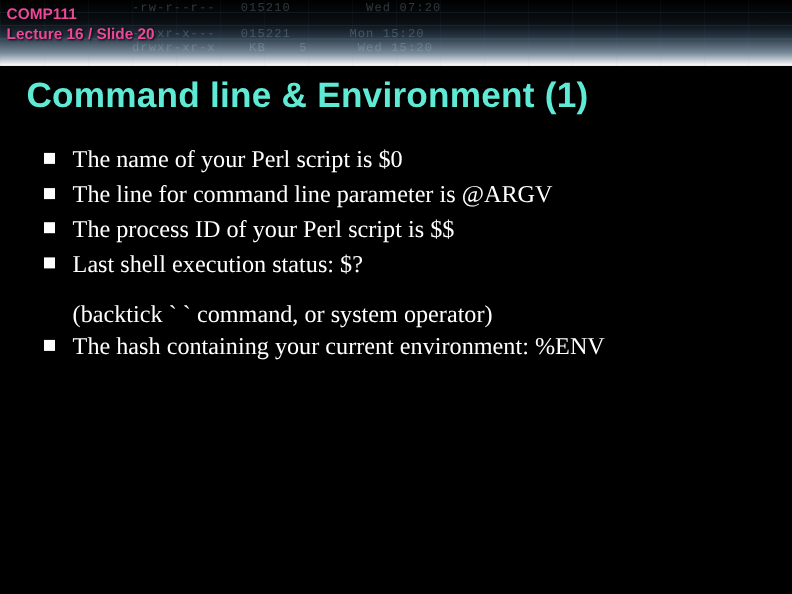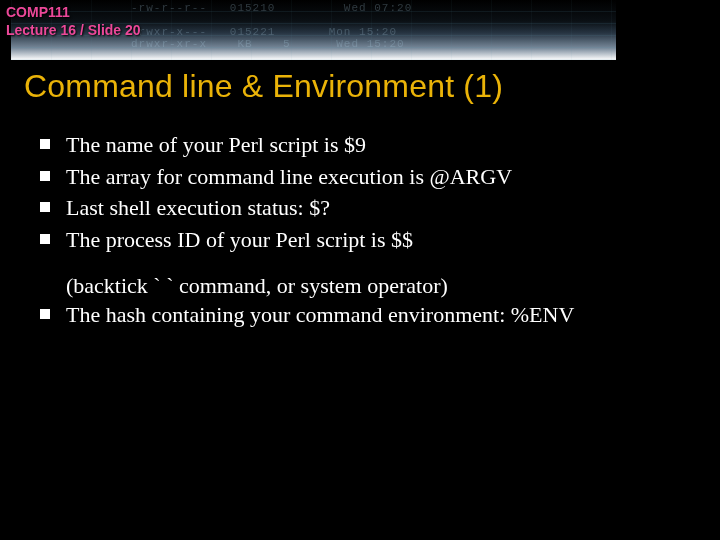--- a/index.html
+++ b/index.html
@@ -14,22 +14,22 @@
   .slide {
     position: relative;
     width: 720px;
     height: 540px;
     background: #000000;
     color: #000;
   }
   
   .banner {
     position: absolute;
-    top: 0; left: 11px;
-    width: 605px;
+    top: 0; left: 0;
+    width: 720px;
     height: 60px;
     background:
       linear-gradient(to bottom,
         rgba(0,0,0,0.55) 0%,
         rgba(30,45,58,0.35) 35%,
         rgba(70,95,120,0.55) 55%,
         rgba(140,160,180,0.85) 80%,
         #ffffff 100%);
     overflow: hidden;
   }
@@ -67,22 +67,22 @@
     font-size: 14px;
     line-height: 1.25;
     text-shadow: 1px 1px 2px #000;
     z-index: 5;
   }
   
   .title {
     position: absolute;
     top: 68px;
     left: 24px;
-    color: #eab308;
-    font-weight: normal;
+    color: #5eead4;
+    font-weight: bold;
     font-size: 32px;
     letter-spacing: 0.2px;
   }
   
   .body {
     position: absolute;
     top: 130px;
     left: 40px;
     width: 640px;
     color: #ffffff;
@@ -124,38 +124,38 @@
     <div>COMP111</div>
     <div>Lecture 16 / Slide 20</div>
   </div>
 
   <div class="title">Command line &amp; Environment (1)</div>
 
   <div class="body">
 
     <div class="bul">
       <span class="mark"></span>
-      <span class="text">The name of your Perl script is $9</span>
+      <span class="text">The name of your Perl script is $0</span>
     </div>
 
     <div class="bul">
       <span class="mark"></span>
-      <span class="text">The array for command line execution is @ARGV</span>
+      <span class="text">The line for command line parameter is @ARGV</span>
+    </div>
+
+    <div class="bul">
+      <span class="mark"></span>
+      <span class="text">The process ID of your Perl script is $$</span>
     </div>
 
     <div class="bul">
       <span class="mark"></span>
       <span class="text">Last shell execution status: $?</span>
     </div>
-
-    <div class="bul">
-      <span class="mark"></span>
-      <span class="text">The process ID of your Perl script is $$</span>
-    </div>
     <div class="cont">(backtick ` ` command, or system operator)</div>
 
     <div class="bul">
       <span class="mark"></span>
-      <span class="text">The hash containing your command environment: %ENV</span>
+      <span class="text">The hash containing your current environment: %ENV</span>
     </div>
 
   </div>
 </div>
 
 </body></html>

